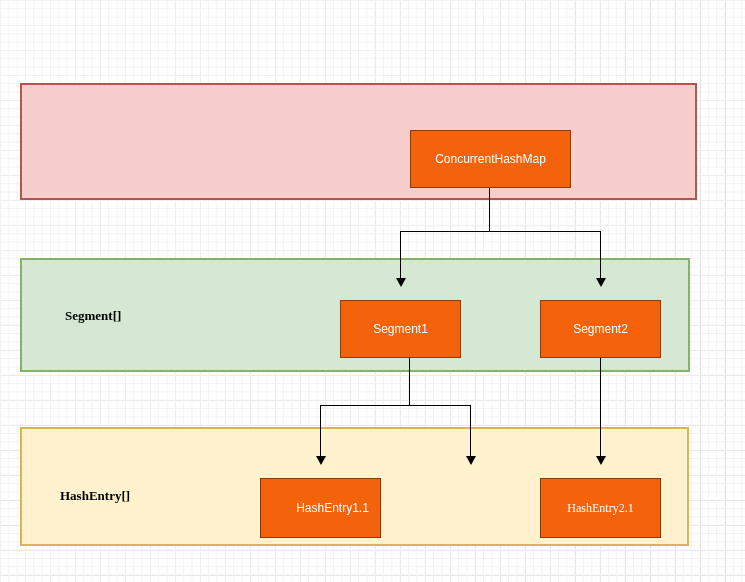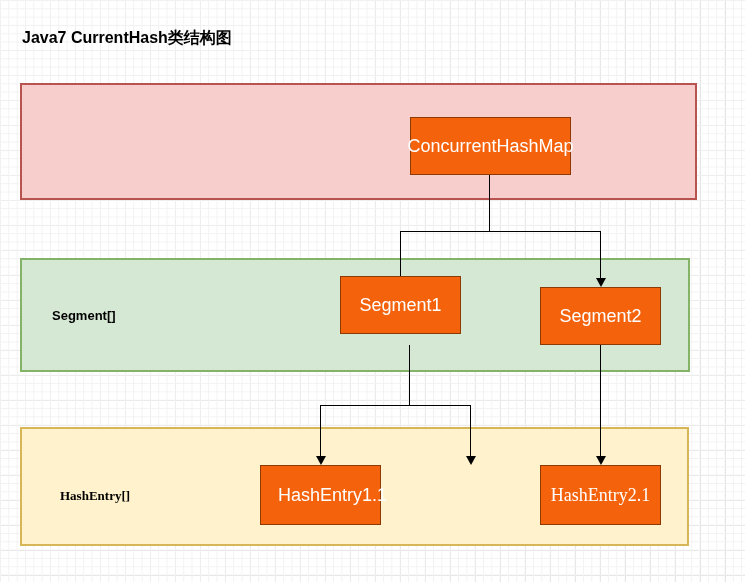--- a/index.html
+++ b/index.html
@@ -76,27 +76,28 @@
     white-space: nowrap;
   }
 
   
   .node {
     position: absolute;
     box-sizing: border-box;
     background: #f4620b;
     border: 1px solid #8c3a06;
     color: #ffffff;
-    font-size: 18px;
+    font-size: 12px;
     display: flex;
     align-items: center;
     justify-content: center;
     text-align: center;
     white-space: nowrap;
     z-index: 5;
+    margin-top: 13px;
   }
 
   
   .edge {
     position: absolute;
     background: #000000;
     z-index: 3;
   }
   .edge-v { width: 1px; }
   .edge-h { height: 1px; }
@@ -109,30 +110,29 @@
     border-right: 5px solid transparent;
     border-top: 9px solid #000000;
     z-index: 4;
   }
 </style>
 </head>
 <body>
 
 <div id="canvas">
 
-  <div class="title">Java7 CurrentHash类结构图</div>
 
   <div class="band band-pink" style="left:20px; top:83px; width:677px; height:117px;">
     <div class="band-inner"></div>
   </div>
 
   <div class="band band-green" style="left:20px; top:258px; width:670px; height:114px;">
     <div class="band-inner"></div>
   </div>
-  <div class="band-label" style="left:52px; top:308px;">Segment[]</div>
+  <div class="band-label" style="left:65px; top:308px;font-family:Liberation Serif, serif;">Segment[]</div>
 
   <div class="band band-yellow" style="left:20px; top:427px; width:669px; height:119px;">
     <div class="band-inner"></div>
   </div>
   <div class="band-label" style="left:60px; top:488px;font-family:Liberation Serif, serif;">HashEntry[]</div>
 
   <div class="edge edge-v" style="left:489px; top:175px; height:56px;"></div>
 
   <div class="edge edge-h" style="left:400px; top:231px; width:201px;"></div>
 
@@ -147,21 +147,21 @@
   <div class="edge edge-v" style="left:320px; top:405px; height:53px;"></div>
   <div class="arrow" style="left:316px; top:456px;"></div>
   <div class="edge edge-v" style="left:470px; top:405px; height:53px;"></div>
   <div class="arrow" style="left:466px; top:456px;"></div>
 
   <div class="edge edge-v" style="left:600px; top:345px; height:113px;"></div>
   <div class="arrow" style="left:596px; top:456px;"></div>
 
   <div class="node" style="left:410px; top:117px; width:161px; height:58px;">ConcurrentHashMap</div>
 
-  <div class="node" style="left:340px; top:276px; width:121px; height:58px;">Segment1</div>
+  <div class="node" style="left:340px; top:287px; width:121px; height:58px;">Segment1</div>
 
   <div class="node" style="left:540px; top:287px; width:121px; height:58px;">Segment2</div>
 
   <div class="node" style="left:260px; top:465px; width:121px; height:60px;padding-left:24px;">HashEntry1.1</div>
 
 
   <div class="node" style="left:540px; top:465px; width:121px; height:60px;font-family:Liberation Serif, serif;">HashEntry2.1</div>
 
 </div>
 

